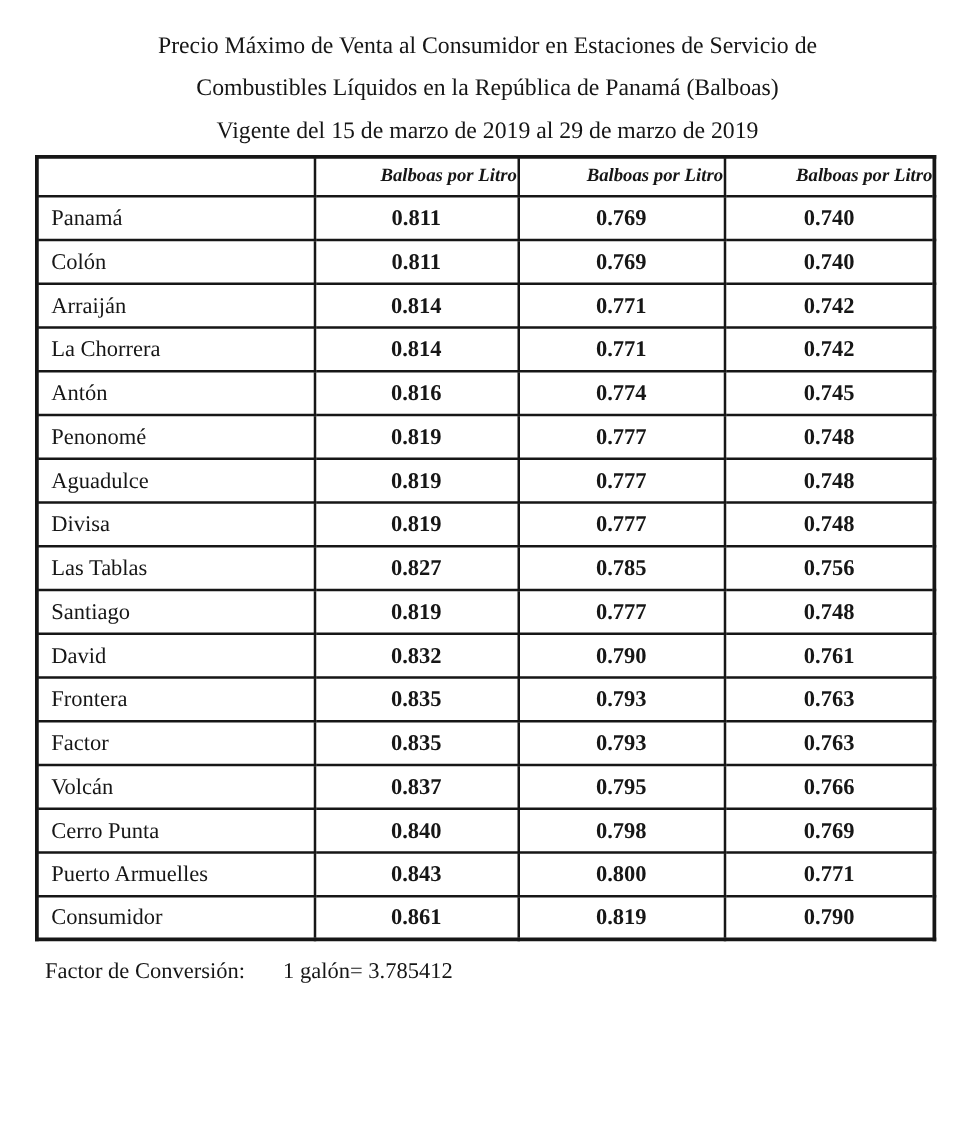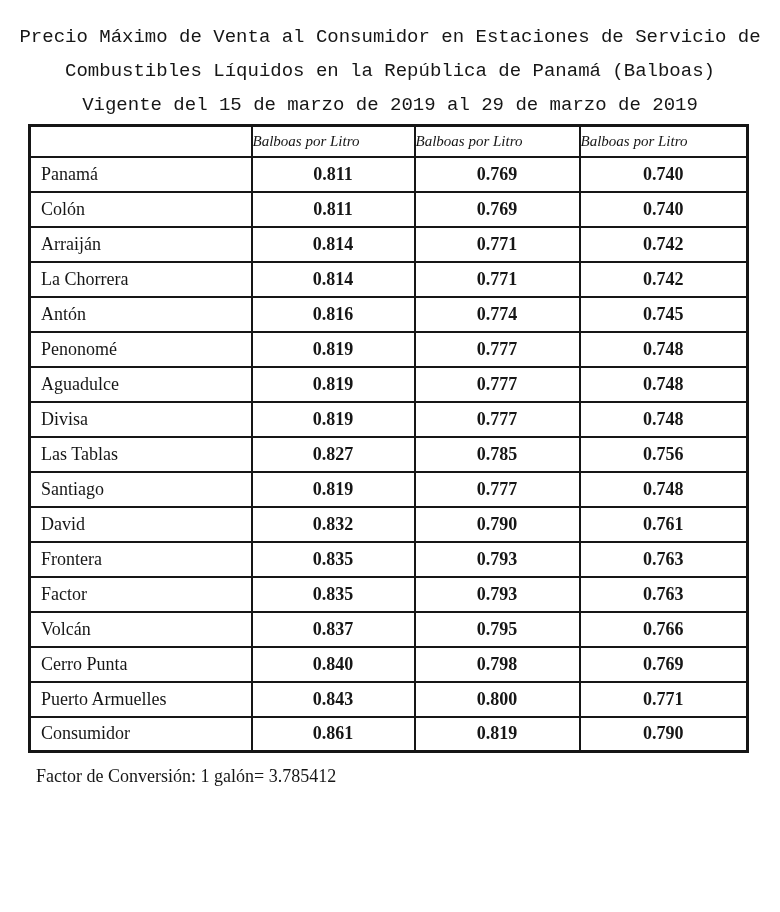--- a/index.html
+++ b/index.html
@@ -4,21 +4,21 @@
 <style>
   * { margin: 0; padding: 0; box-sizing: border-box; }
   html, body {
     width: 780px; height: 912px;
     background: #ffffff;
     overflow: hidden;
     font-family: "Liberation Serif", "DejaVu Serif", serif;
     color: #161616;
   }
   .title-block { padding-top: 20px; text-align: center; }
-  .title-line { font-size: 19px; line-height: 34px; white-space: nowrap; font-family: Liberation Mono, monospace; }
+  .title-line { font-size: 19px; line-height: 34px; white-space: nowrap; }
 
   table.price-table {
     border-collapse: collapse;
     table-layout: fixed;
     margin: 2px 0 0 28px;
     width: 718px;
     border: 3px solid #161616;
   }
   .price-table th, .price-table td {
     border: 2px solid #161616;
@@ -32,37 +32,37 @@
   tr.main-header th {
     height: 68px;
     font-weight: bold;
     font-style: italic;
     font-size: 18px;
     text-align: center;
     line-height: 30px;
   }
   tr.unit-row th {
     height: 31px;
-    font-weight: normal;
+    font-weight: bold;
     font-style: italic;
     font-size: 15px;
-    text-align: left;
+    text-align: right;
   }
   tbody td {
     height: 35px;
     font-size: 18px;
   }
   td.city-cell { text-align: left; padding-left: 10px; }
   td.num-cell  { text-align: center; font-weight: bold; }
 
   .footer-line {
     margin: 13px 0 0 36px;
     font-size: 18px;
   }
-  .footer-line .factor-value { }
+  .footer-line .factor-value { margin-left: 26px; }
 </style>
 </head>
 <body>
 
 <div class="title-block">
   <div class="title-line">Precio Máximo de Venta al Consumidor en Estaciones de Servicio de</div>
   <div class="title-line">Combustibles Líquidos en la República de Panamá (Balboas)</div>
   <div class="title-line">Vigente del 15 de marzo de 2019 al 29 de marzo de 2019</div>
 </div>
 

